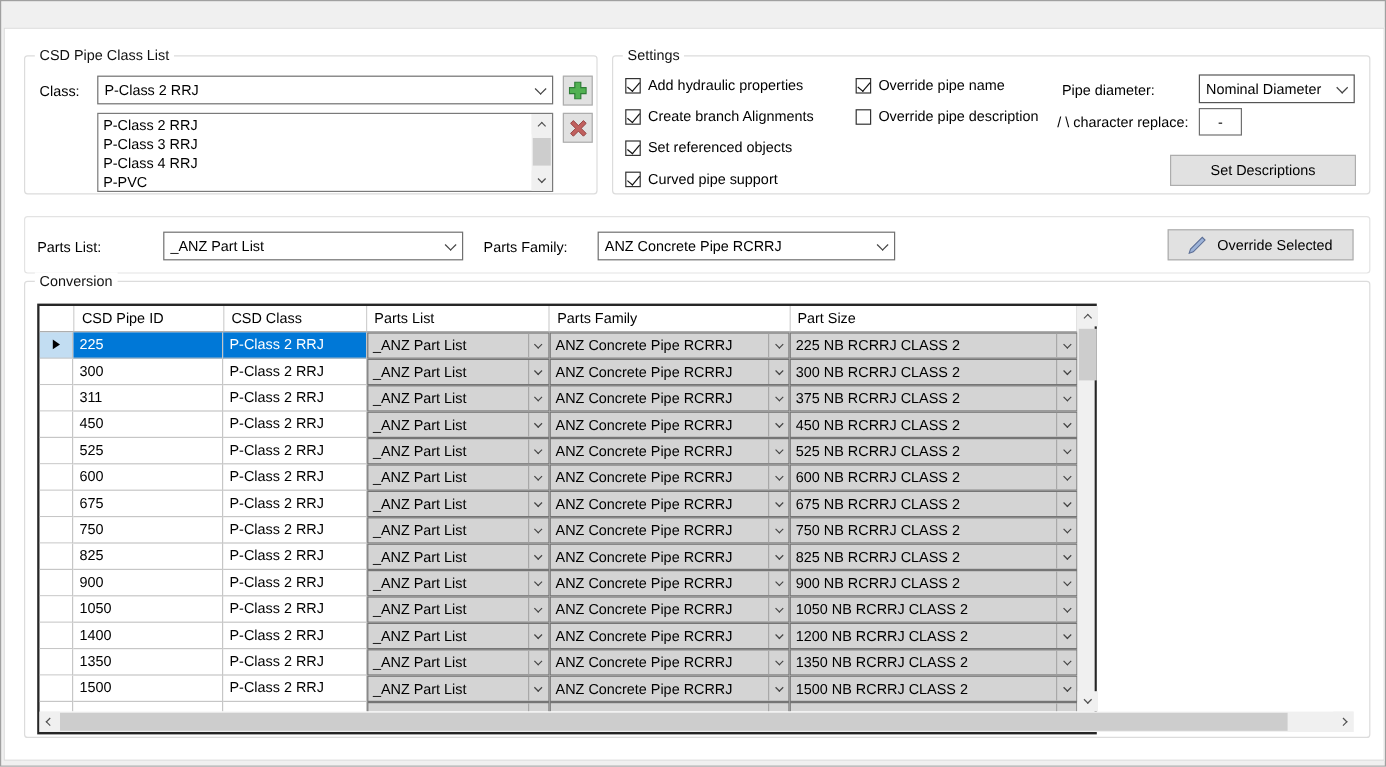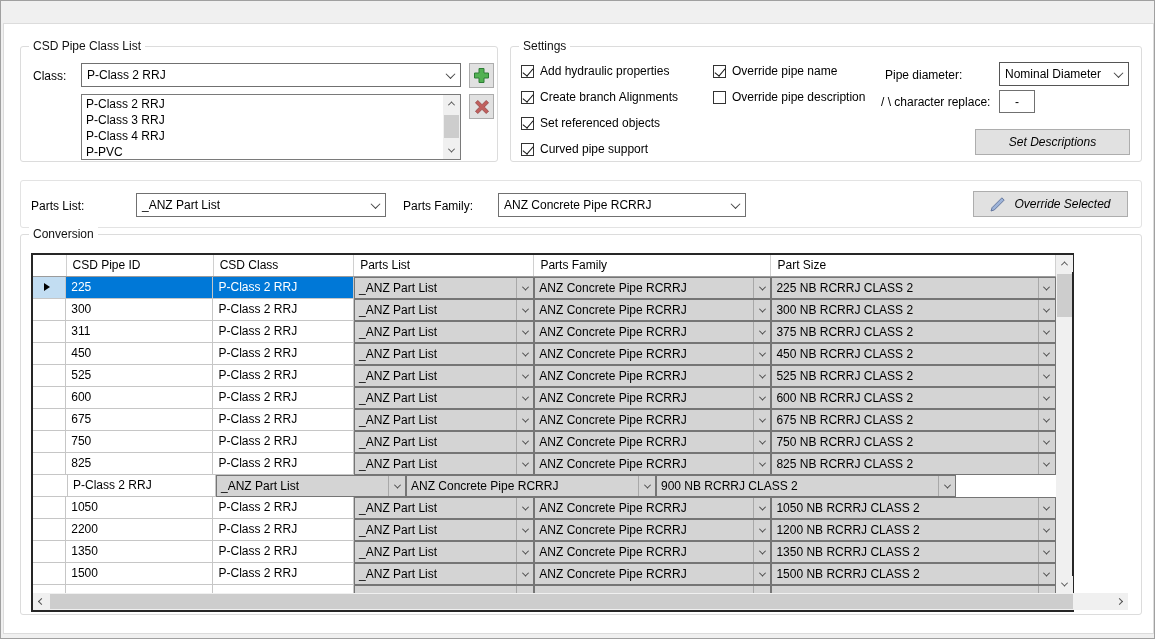--- a/index.html
+++ b/index.html
@@ -22,21 +22,21 @@
   .combo-text { flex:1; padding-left:5px; white-space:nowrap; overflow:hidden; }
   .combo-arrow { width:20px; display:flex; justify-content:center; align-items:center; align-self:stretch; }
   .arr { display:inline-block; width:7px; height:7px; border-right:1.5px solid #444; border-bottom:1.5px solid #444; }
   .arr.down { transform:rotate(45deg) translate(-1px,-1px); }
   .arr.up { transform:rotate(-135deg) translate(-1px,-1px); }
   .arr.left { transform:rotate(135deg); }
   .arr.right { transform:rotate(-45deg); }
   .arr.sm { width:5px; height:5px; }
 
   
-  .btn { position:absolute; background:#e1e1e1; border:1px solid #adadad; display:flex; align-items:center; justify-content:center; cursor:default;font-style:italic; }
+  .btn { position:absolute; background:#e1e1e1; border:1px solid #adadad; display:flex; align-items:center; justify-content:center; cursor:default; }
   .btn .icon { margin-right:8px; display:flex; }
 
   
   .listbox { position:absolute; background:#fff; border:1px solid #7a7a7a; overflow:hidden; }
   .list-items { position:absolute; left:0; top:1px; right:17px; }
   .list-item { height:16px; line-height:16px; padding-left:4px; white-space:nowrap; }
 
   
   .sb { background:#f0f0f0; position:absolute; }
   .sb .sbtn { position:absolute; width:17px; height:17px; background:#f0f0f0; display:flex; align-items:center; justify-content:center; }
@@ -180,21 +180,21 @@
           <svg width="16" height="16" viewBox="0 0 16 16">
               <path d="M1,15 L4.4,13.9 L14.2,4.1 L11.9,1.8 L2.1,11.6 Z" fill="#9db3d8" stroke="#5d6f96" stroke-width="0.9"></path>
             </svg>
         </span>
         <span>Override Selected</span>
       </div>
     </div>
 
     <div class="group" style="left:16px; top:210px; width:1122px; height:381px;">
       <span class="group-title">Conversion</span>
-      <div class="grid" style="left:10px; top:18px; width:1043px; height:359px;">
+      <div class="grid" style="left:10px; top:18px; width:883px; height:359px;">
         <div class="grid-top">
           <div class="grid-main">
             <div class="grid-header">
                 <div class="hcell" style="width: 35px;"></div>
                 <div class="hcell" style="width: 155px;">CSD Pipe ID</div>
                 <div class="hcell" style="width: 148px;">CSD Class</div>
                 <div class="hcell" style="width: 190px;">Parts List</div>
                 <div class="hcell" style="width: 250px;">Parts Family</div>
                 <div class="hcell" style="width: 300px;">Part Size</div>
               </div>
@@ -403,20 +403,21 @@
                   </div>
                   <div class="cell ccell" style="width: 300px;">
                     <div class="ctext">825 NB RCRRJ CLASS 2</div>
                     <div class="cbtn">
                       <span class="arr sm down"></span>
                     </div>
                   </div>
                 </div>
                 <div class="grow">
                   <div class="cell rowhdr" style="width: 35px;"></div>
+                  <div class="cell text" style="width: 155px;">900</div>
                   <div class="cell text" style="width: 148px;">P-Class 2 RRJ</div>
                   <div class="cell ccell" style="width: 190px;">
                     <div class="ctext">_ANZ Part List</div>
                     <div class="cbtn">
                       <span class="arr sm down"></span>
                     </div>
                   </div>
                   <div class="cell ccell" style="width: 250px;">
                     <div class="ctext">ANZ Concrete Pipe RCRRJ</div>
                     <div class="cbtn">
@@ -448,21 +449,21 @@
                   </div>
                   <div class="cell ccell" style="width: 300px;">
                     <div class="ctext">1050 NB RCRRJ CLASS 2</div>
                     <div class="cbtn">
                       <span class="arr sm down"></span>
                     </div>
                   </div>
                 </div>
                 <div class="grow">
                   <div class="cell rowhdr" style="width: 35px;"></div>
-                  <div class="cell text" style="width: 155px;">2200</div>
+                  <div class="cell text" style="width: 155px;">1400</div>
                   <div class="cell text" style="width: 148px;">P-Class 2 RRJ</div>
                   <div class="cell ccell" style="width: 190px;">
                     <div class="ctext">_ANZ Part List</div>
                     <div class="cbtn">
                       <span class="arr sm down"></span>
                     </div>
                   </div>
                   <div class="cell ccell" style="width: 250px;">
                     <div class="ctext">ANZ Concrete Pipe RCRRJ</div>
                     <div class="cbtn">

